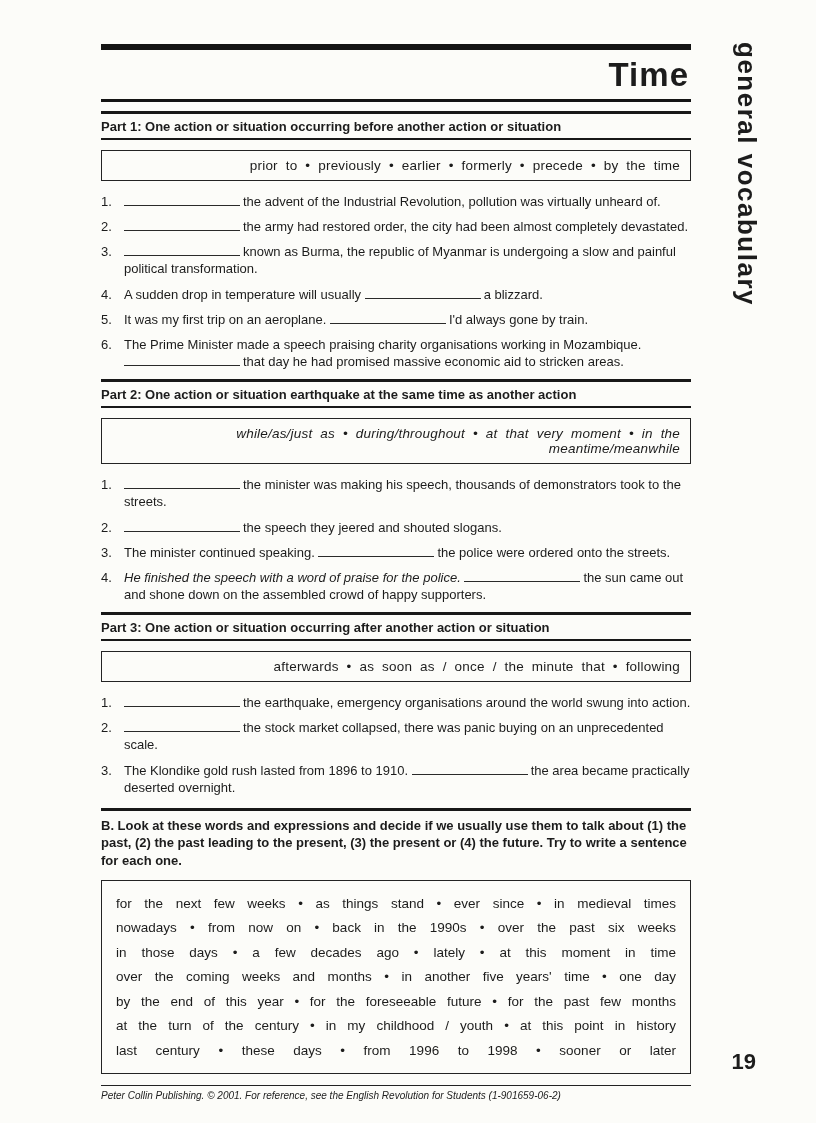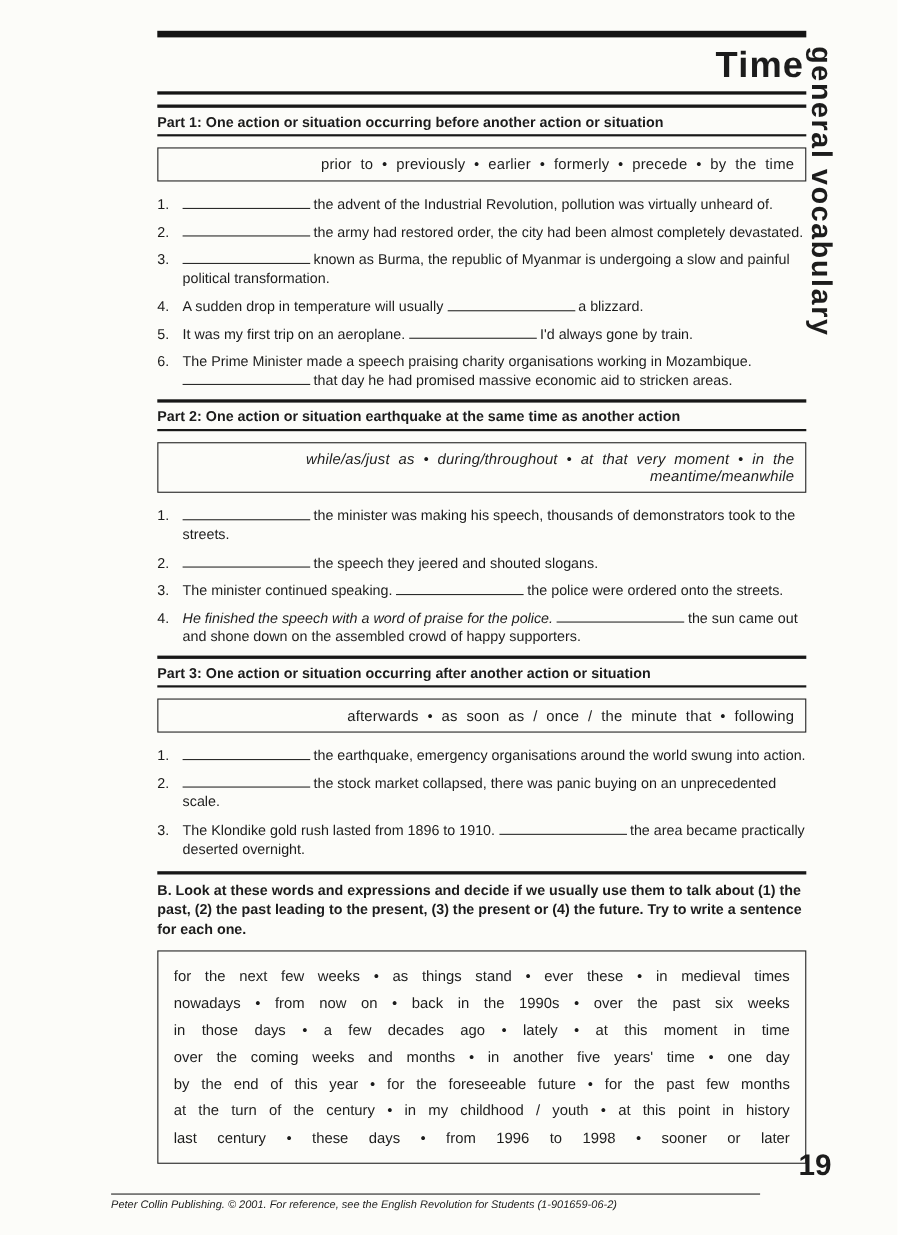--- a/index.html
+++ b/index.html
@@ -3,21 +3,21 @@
 <meta charset="utf-8">
 <style>
   * { margin:0; padding:0; box-sizing:border-box; }
   html,body { background:#ffffff; }
   .page {
     width:816px; height:1123px; position:relative; margin:0 auto;
     background:#fcfcf9; color:#1c1c1c;
     font-family:"Liberation Sans", sans-serif;
     overflow:hidden;
   }
-  .content { position:absolute; left:101px; top:28px; width:590px;margin-left:42px; }
+  .content { position:absolute; left:101px; top:44px; width:590px; }
 
   .top-bar { height:6px; background:#141414; }
   .page-title { text-align:right; font-size:33px; font-weight:bold; letter-spacing:1px; padding:6px 2px 5px 0; line-height:1.15; }
   .title-rule { height:3px; background:#141414; }
 
   .instr { font-weight:bold; font-size:13px; line-height:1.32; margin-top:5px; }
 
   .part-heading {
     margin-top:9px; border-top:3px solid #181818; border-bottom:2px solid #181818;
     padding:5px 0 4px; font-weight:bold; font-size:13px;
@@ -39,21 +39,21 @@
   .em { font-style:italic; }
 
   .b-instr { margin-top:12px; border-top:3px solid #181818; padding-top:6px; font-weight:bold; font-size:13px; line-height:1.35; }
   .b-box { border:1.6px solid #242424; margin-top:10px; padding:11px 14px 10px; font-size:13.5px; }
   .b-line { line-height:24.5px; text-align:justify; text-align-last:justify; word-spacing:2px; }
 
   .side-label {
     position:absolute; top:42px; right:54px;
     writing-mode:vertical-rl; font-size:26px; font-weight:bold; letter-spacing:1.5px;
   }
-  .page-number { position:absolute; right:60px; bottom:48px; font-size:27px; font-weight:bold; }
+  .page-number { position:absolute; right:60px; bottom:48px; font-size:22px; font-weight:bold; }
   .footer {
     position:absolute; left:101px; bottom:22px; width:590px;
     border-top:1.5px solid #222; padding-top:4px;
     font-size:10px; font-style:italic; color:#222;
   }
 </style>
 </head>
 <body>
 
 <div class="page">
@@ -136,21 +136,21 @@
         <div class="item">
           <span class="num">3.</span>
           <span class="body"><span>The Klondike gold rush lasted from 1896 to 1910.</span> <span class="blank"></span><span>the area became practically deserted overnight.</span></span>
         </div>
       </div>
     </div>
 
     <div>
       <div class="b-instr">B. Look at these words and expressions and decide if we usually use them to talk about (1) the past, (2) the past leading to the present, (3) the present or (4) the future. Try to write a sentence for each one.</div>
       <div class="b-box">
-        <div class="b-line">for the next few weeks • as things stand • ever these • in medieval times</div>
+        <div class="b-line">for the next few weeks • as things stand • ever since • in medieval times</div>
         <div class="b-line">nowadays • from now on • back in the 1990s • over the past six weeks</div>
         <div class="b-line">in those days • a few decades ago • lately • at this moment in time</div>
         <div class="b-line">over the coming weeks and months • in another five years' time • one day</div>
         <div class="b-line">by the end of this year • for the foreseeable future • for the past few months</div>
         <div class="b-line">at the turn of the century • in my childhood / youth • at this point in history</div>
         <div class="b-line">last century • these days • from 1996 to 1998 • sooner or later</div>
       </div>
     </div>
 
   </div>

